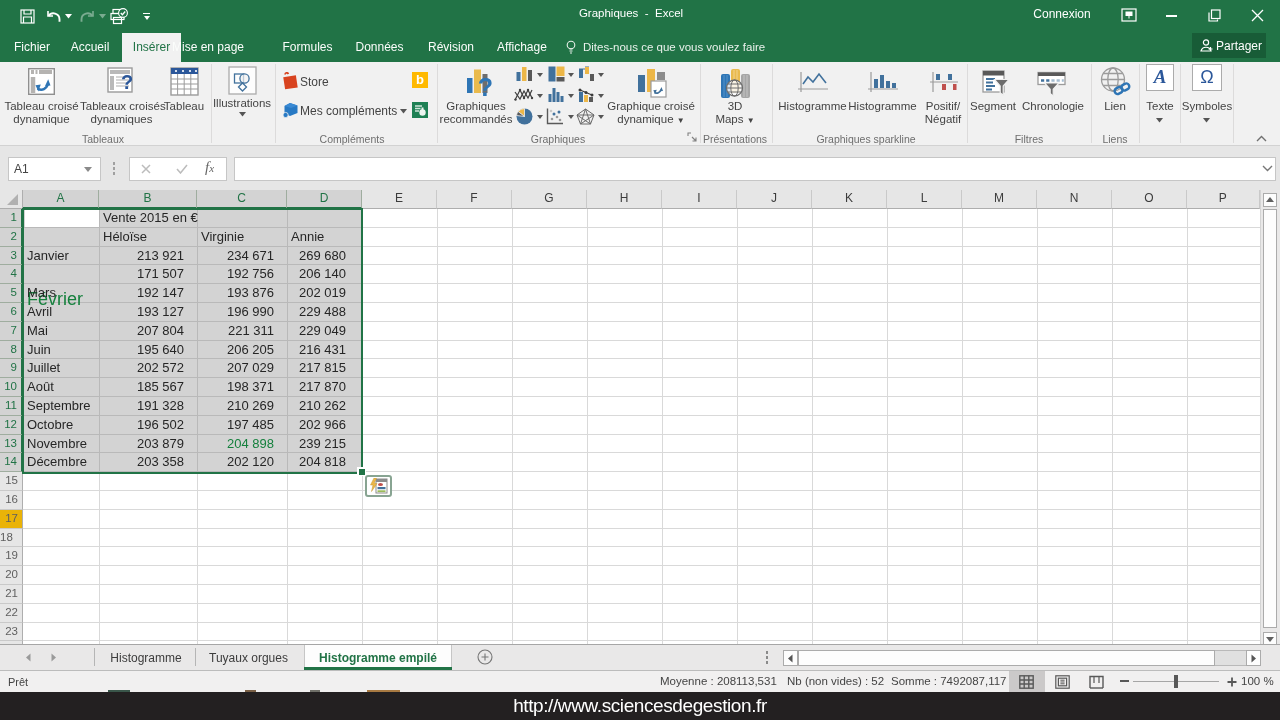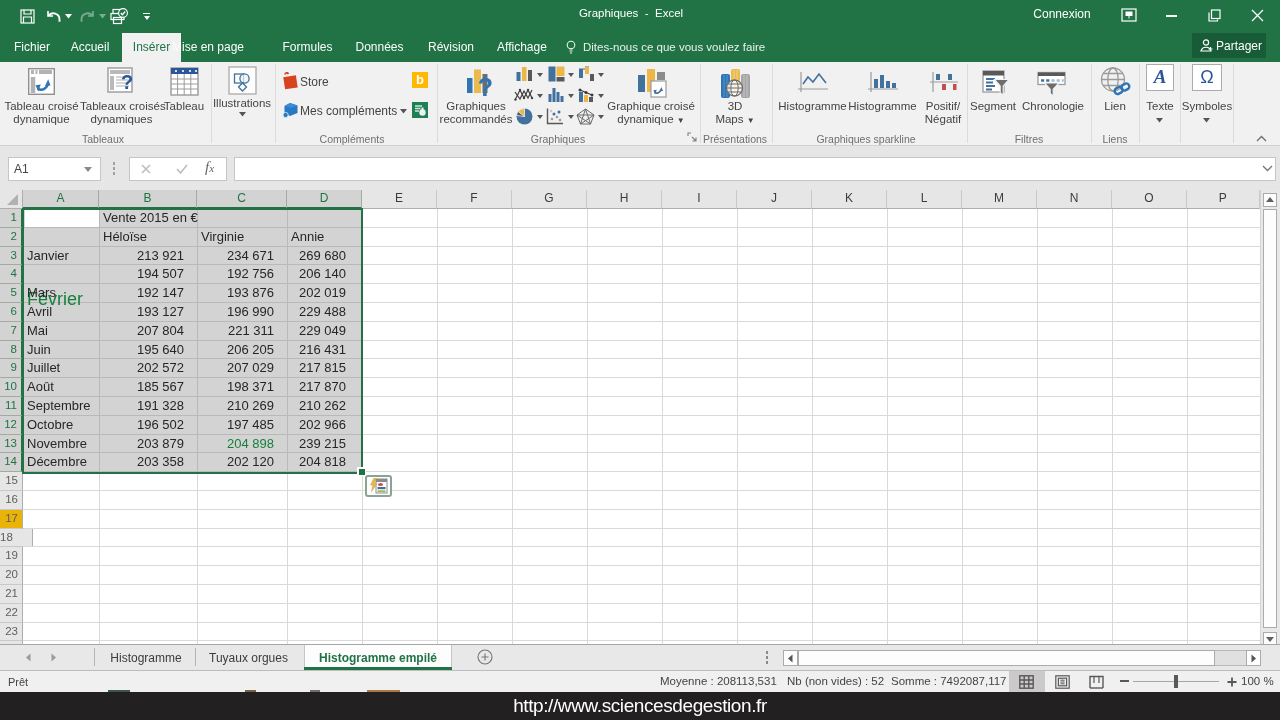--- a/index.html
+++ b/index.html
@@ -395,21 +395,21 @@
 <div class="a" style="left:0;top:340.6px;width:23px;height:18.8px;background:#d3d3d3;color:#217346;border-right:2px solid #217346;border-bottom:1px solid #9fad9f;box-sizing:border-box;font-size:11.5px;text-align:right;padding-right:4px;line-height:17.8px;">8</div>
 <div class="a" style="left:0;top:359.4px;width:23px;height:18.8px;background:#d3d3d3;color:#217346;border-right:2px solid #217346;border-bottom:1px solid #9fad9f;box-sizing:border-box;font-size:11.5px;text-align:right;padding-right:4px;line-height:17.8px;">9</div>
 <div class="a" style="left:0;top:378.2px;width:23px;height:18.8px;background:#d3d3d3;color:#217346;border-right:2px solid #217346;border-bottom:1px solid #9fad9f;box-sizing:border-box;font-size:11.5px;text-align:right;padding-right:4px;line-height:17.8px;">10</div>
 <div class="a" style="left:0;top:397.0px;width:23px;height:18.8px;background:#d3d3d3;color:#217346;border-right:2px solid #217346;border-bottom:1px solid #9fad9f;box-sizing:border-box;font-size:11.5px;text-align:right;padding-right:4px;line-height:17.8px;">11</div>
 <div class="a" style="left:0;top:415.8px;width:23px;height:18.8px;background:#d3d3d3;color:#217346;border-right:2px solid #217346;border-bottom:1px solid #9fad9f;box-sizing:border-box;font-size:11.5px;text-align:right;padding-right:4px;line-height:17.8px;">12</div>
 <div class="a" style="left:0;top:434.6px;width:23px;height:18.8px;background:#d3d3d3;color:#217346;border-right:2px solid #217346;border-bottom:1px solid #9fad9f;box-sizing:border-box;font-size:11.5px;text-align:right;padding-right:4px;line-height:17.8px;">13</div>
 <div class="a" style="left:0;top:453.4px;width:23px;height:18.8px;background:#d3d3d3;color:#217346;border-right:2px solid #217346;border-bottom:1px solid #9fad9f;box-sizing:border-box;font-size:11.5px;text-align:right;padding-right:4px;line-height:17.8px;">14</div>
 <div class="a" style="left:0;top:472.2px;width:23px;height:18.8px;background:#e6e6e6;color:#5f5f5f;border-right:1px solid #aeaeae;border-bottom:1px solid #c9c9c9;box-sizing:border-box;font-size:11.5px;text-align:right;padding-right:4px;line-height:17.8px;">15</div>
 <div class="a" style="left:0;top:491.0px;width:23px;height:18.8px;background:#e6e6e6;color:#5f5f5f;border-right:1px solid #aeaeae;border-bottom:1px solid #c9c9c9;box-sizing:border-box;font-size:11.5px;text-align:right;padding-right:4px;line-height:17.8px;">16</div>
 <div class="a" style="left:0;top:509.8px;width:23px;height:18.8px;background:#eab308;color:#5f5f5f;border-right:1px solid #aeaeae;border-bottom:1px solid #c9c9c9;box-sizing:border-box;font-size:11.5px;text-align:right;padding-right:4px;line-height:17.8px;">17</div>
-<div class="a" style="left:0;top:528.6px;width:33px;height:18.8px;background:#e6e6e6;color:#5f5f5f;border-right:1px solid #aeaeae;border-bottom:1px solid #c9c9c9;box-sizing:border-box;font-size:11.5px;text-align:left;padding-right:12px;line-height:17.8px;">18</div>
+<div class="a" style="left:0;top:528.6px;width:23px;height:18.8px;background:#e6e6e6;color:#5f5f5f;border-right:1px solid #aeaeae;border-bottom:1px solid #c9c9c9;box-sizing:border-box;font-size:11.5px;text-align:center;padding-right:12px;line-height:17.8px;">18</div>
 <div class="a" style="left:0;top:547.4px;width:23px;height:18.8px;background:#e6e6e6;color:#5f5f5f;border-right:1px solid #aeaeae;border-bottom:1px solid #c9c9c9;box-sizing:border-box;font-size:11.5px;text-align:right;padding-right:4px;line-height:17.8px;">19</div>
 <div class="a" style="left:0;top:566.2px;width:23px;height:18.8px;background:#e6e6e6;color:#5f5f5f;border-right:1px solid #aeaeae;border-bottom:1px solid #c9c9c9;box-sizing:border-box;font-size:11.5px;text-align:right;padding-right:4px;line-height:17.8px;">20</div>
 <div class="a" style="left:0;top:585.0px;width:23px;height:18.8px;background:#e6e6e6;color:#5f5f5f;border-right:1px solid #aeaeae;border-bottom:1px solid #c9c9c9;box-sizing:border-box;font-size:11.5px;text-align:right;padding-right:4px;line-height:17.8px;">21</div>
 <div class="a" style="left:0;top:603.8px;width:23px;height:18.8px;background:#e6e6e6;color:#5f5f5f;border-right:1px solid #aeaeae;border-bottom:1px solid #c9c9c9;box-sizing:border-box;font-size:11.5px;text-align:right;padding-right:4px;line-height:17.8px;">22</div>
 <div class="a" style="left:0;top:622.6px;width:23px;height:18.8px;background:#e6e6e6;color:#5f5f5f;border-right:1px solid #aeaeae;border-bottom:1px solid #c9c9c9;box-sizing:border-box;font-size:11.5px;text-align:right;padding-right:4px;line-height:17.8px;">23</div>
 <div class="a" style="left:0;top:641.4px;width:23px;height:2.6px;background:#e6e6e6;border-right:1px solid #aeaeae;box-sizing:border-box;"></div>
 <div class="a" style="left:23px;top:209px;width:1237px;height:435px;background:
  repeating-linear-gradient(to bottom, transparent 0px, transparent 17.8px, #d9d9d9 17.8px, #d9d9d9 18.8px);"></div>
 <div class="a" style="left:99.0px;top:209px;width:1px;height:435px;background:#d9d9d9;"></div>
 <div class="a" style="left:197.0px;top:209px;width:1px;height:435px;background:#d9d9d9;"></div>
@@ -447,21 +447,21 @@
  </svg>
 <div class="a" style="left:103px;top:209.0px;width:200px;height:18.8px;line-height:18.8px;font-size:13px;color:#262626;">Vente 2015 en €</div>
 <div class="a" style="left:103px;top:227.8px;width:90px;height:18.8px;line-height:18.8px;font-size:13px;color:#262626;">Héloïse</div>
 <div class="a" style="left:201px;top:227.8px;width:90px;height:18.8px;line-height:18.8px;font-size:13px;color:#262626;">Virginie</div>
 <div class="a" style="left:291px;top:227.8px;width:90px;height:18.8px;line-height:18.8px;font-size:13px;color:#262626;">Annie</div>
 <div class="a" style="left:27px;top:246.6px;width:72px;height:18.8px;line-height:18.8px;font-size:13px;color:#262626;">Janvier</div>
 <div class="a" style="left:99px;top:246.6px;width:85px;height:18.8px;line-height:18.8px;font-size:13px;color:#262626;text-align:right;">213 921</div>
 <div class="a" style="left:197px;top:246.6px;width:77px;height:18.8px;line-height:18.8px;font-size:13px;color:#262626;text-align:right;">234 671</div>
 <div class="a" style="left:287px;top:246.6px;width:59px;height:18.8px;line-height:18.8px;font-size:13px;color:#262626;text-align:right;">269 680</div>
 <div class="a" style="left:27px;top:265.4px;width:72px;height:18.8px;line-height:18.8px;font-size:18px;color:#15803d;margin-top:25px;">Février</div>
-<div class="a" style="left:99px;top:265.4px;width:85px;height:18.8px;line-height:18.8px;font-size:13px;color:#262626;text-align:right;">194 507</div>
+<div class="a" style="left:99px;top:265.4px;width:85px;height:18.8px;line-height:18.8px;font-size:13px;color:#262626;text-align:right;">171 507</div>
 <div class="a" style="left:197px;top:265.4px;width:77px;height:18.8px;line-height:18.8px;font-size:13px;color:#262626;text-align:right;">192 756</div>
 <div class="a" style="left:287px;top:265.4px;width:59px;height:18.8px;line-height:18.8px;font-size:13px;color:#262626;text-align:right;">206 140</div>
 <div class="a" style="left:27px;top:284.2px;width:72px;height:18.8px;line-height:18.8px;font-size:13px;color:#262626;">Mars</div>
 <div class="a" style="left:99px;top:284.2px;width:85px;height:18.8px;line-height:18.8px;font-size:13px;color:#262626;text-align:right;">192 147</div>
 <div class="a" style="left:197px;top:284.2px;width:77px;height:18.8px;line-height:18.8px;font-size:13px;color:#262626;text-align:right;">193 876</div>
 <div class="a" style="left:287px;top:284.2px;width:59px;height:18.8px;line-height:18.8px;font-size:13px;color:#262626;text-align:right;">202 019</div>
 <div class="a" style="left:27px;top:303.0px;width:72px;height:18.8px;line-height:18.8px;font-size:13px;color:#262626;">Avril</div>
 <div class="a" style="left:99px;top:303.0px;width:85px;height:18.8px;line-height:18.8px;font-size:13px;color:#262626;text-align:right;">193 127</div>
 <div class="a" style="left:197px;top:303.0px;width:77px;height:18.8px;line-height:18.8px;font-size:13px;color:#262626;text-align:right;">196 990</div>
 <div class="a" style="left:287px;top:303.0px;width:59px;height:18.8px;line-height:18.8px;font-size:13px;color:#262626;text-align:right;">229 488</div>

